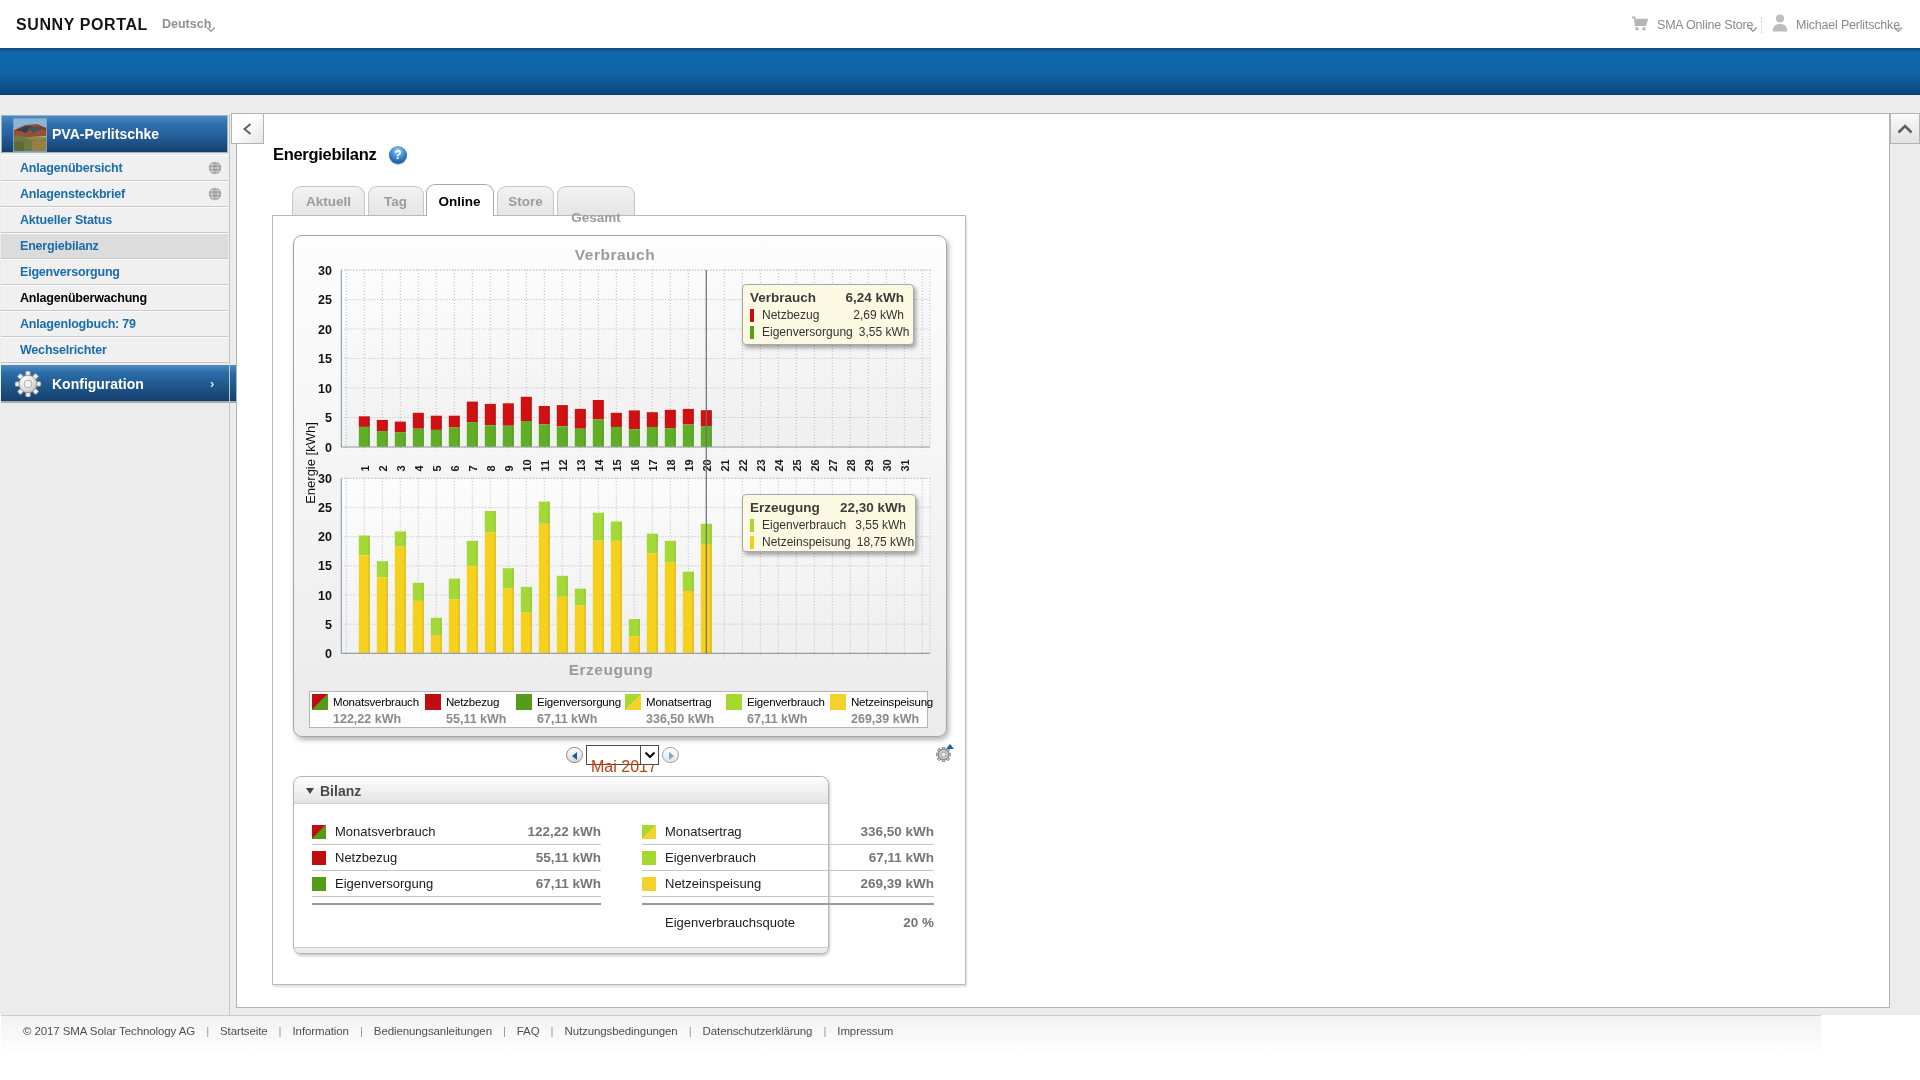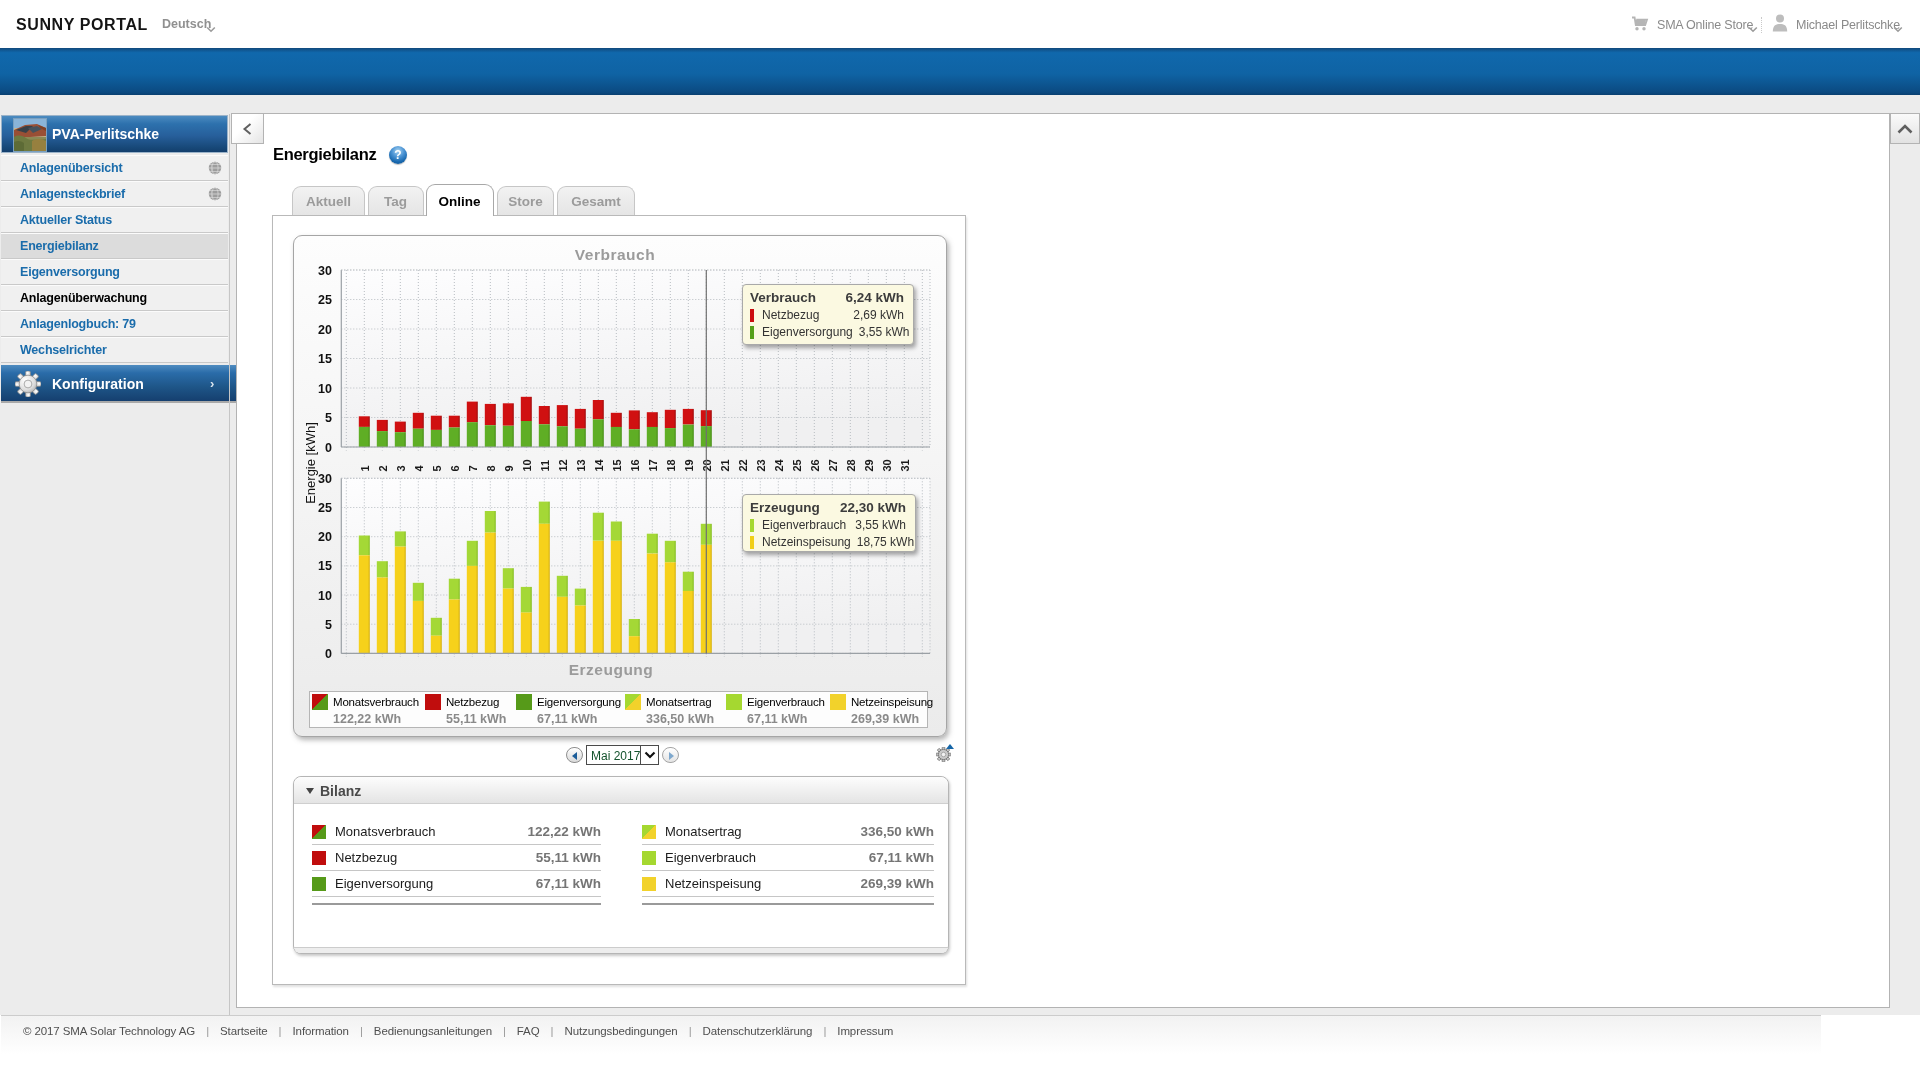--- a/index.html
+++ b/index.html
@@ -123,21 +123,21 @@
     <svg width="16" height="10" viewBox="0 0 16 10" style="position:absolute;left:6px;top:10px">
       <polyline points="1.5,8.5 8,2 14.5,8.5" fill="none" stroke="#5f5f5f" stroke-width="2.6"></polyline>
     </svg>
   </div>
 <div style="left:273px;top:145px;font-size:16.5px;font-weight:bold;letter-spacing:-0.3px;color:#000">Energiebilanz</div>
 <span style="position:absolute;left:389px;top:146px;width:18px;height:18px;border-radius:50%;background:radial-gradient(circle at 50% 28%,#a8d4f2 0%,#4c94d4 38%,#1a6ab0 68%,#0a4c8c 100%);box-shadow:0 1px 1px rgba(0,0,0,.25);color:#fff;font-size:12px;font-weight:bold;text-align:center;line-height:18px">?</span>
 <div style="left:292px;top:186px;width:73px;height:29px;background:linear-gradient(#f2f2f2,#e5e5e5);border:1px solid #c6c6c6;border-bottom:none;border-radius:9px 9px 0 0;z-index:2;text-align:center;font-size:13.5px;font-weight:bold;color:#9b9b9b;padding-top:7px">Aktuell</div>
 <div style="left:367.5px;top:186px;width:56px;height:29px;background:linear-gradient(#f2f2f2,#e5e5e5);border:1px solid #c6c6c6;border-bottom:none;border-radius:9px 9px 0 0;z-index:2;text-align:center;font-size:13.5px;font-weight:bold;color:#9b9b9b;padding-top:7px">Tag</div>
 <div style="left:425.5px;top:184px;width:68px;height:32px;background:#fff;border:1px solid #a8a8a8;border-bottom:none;border-radius:9px 9px 0 0;z-index:3;text-align:center;font-size:13.5px;font-weight:bold;color:#000;padding-top:9px">Online</div>
 <div style="left:497px;top:186px;width:57px;height:29px;background:linear-gradient(#f2f2f2,#e5e5e5);border:1px solid #c6c6c6;border-bottom:none;border-radius:9px 9px 0 0;z-index:2;text-align:center;font-size:13.5px;font-weight:bold;color:#9b9b9b;padding-top:7px">Store</div>
-<div style="left:557px;top:186px;width:78px;height:29px;background:linear-gradient(#f2f2f2,#e5e5e5);border:1px solid #c6c6c6;border-bottom:none;border-radius:9px 9px 0 0;z-index:2;text-align:center;font-size:13.5px;font-weight:bold;color:#9b9b9b;padding-top:7px">Gesamt</div>
+<div style="left:557px;top:186px;width:78px;height:29px;background:linear-gradient(#f2f2f2,#e5e5e5);border:1px solid #c6c6c6;border-bottom:none;border-radius:9px 9px 0 0;z-index:2;text-align:center;font-size:13.5px;font-weight:bold;color:#9b9b9b;padding-top:23px">Gesamt</div>
 <div style="left:272px;top:215px;width:694px;height:770px;background:#fff;border:1px solid #b9b9b9;box-shadow:1px 2px 2px rgba(0,0,0,0.12)"></div>
 <div style="left:293px;top:235px;width:654px;height:502px;background:linear-gradient(#fdfdfd,#ebebeb);border:1px solid #a5a5a5;border-radius:9px;box-shadow:2px 3px 5px rgba(110,110,110,0.5)"></div>
 <div style="left:293px;top:235px;width:654px;height:502px">
     <svg width="654" height="502" viewBox="0 0 654 502" style="position:absolute;left:0;top:0;font-family:'Liberation Sans',sans-serif">
 <defs>
 <linearGradient id="pg" x1="0" y1="0" x2="0.25" y2="1">
           <stop offset="0" stop-color="#fdfdfe"></stop>
           <stop offset="1" stop-color="#f0f0f1"></stop>
         </linearGradient>
 <linearGradient id="rg" x1="0" y1="0" x2="1" y2="0">
@@ -520,21 +520,21 @@
     <div style="display:flex;align-items:center">
       <span style="width:16px;height:16px;background:#f2d22b;margin-right:5px"></span>
       <span style="font-size:11.5px;letter-spacing:-0.2px;color:#000;white-space:nowrap">Netzeinspeisung</span>
     </div>
     <div style="margin-left:21px;margin-top:2px;font-size:12.5px;font-weight:bold;color:#8a8a8a;white-space:nowrap">269,39 kWh</div>
   </div>
 <div style="left:566px;top:747px;width:17px;height:16px;border:1px solid #8f8f8f;border-radius:8px;background:linear-gradient(#fff,#d9d9d9)">
     <span class="abs" style="left:5px;top:4px;width:0;height:0;border-top:4px solid transparent;border-bottom:4px solid transparent;border-right:5px solid #1c5d99"></span>
   </div>
 <div style="left:586px;top:745px;width:73px;height:20px;border:1px solid #4a4a4a;background:#fff">
-    <span class="abs" style="left:4px;top:3px;font-size:12px;color:#14532d;white-space:nowrap">Mai 2017</span>
+    <span class="abs" style="left:4px;top:12px;font-size:16px;color:#c2410c;white-space:nowrap">Mai 2017</span>
     <span class="abs" style="left:53px;top:0;width:18px;height:18px;border-left:1px solid #4a4a4a;background:#fff">
       <svg width="12" height="8" viewBox="0 0 12 8" style="position:absolute;left:3px;top:5px">
         <polyline points="1.5,1.5 6,6 10.5,1.5" fill="none" stroke="#111" stroke-width="2.2"></polyline>
       </svg>
     </span>
   </div>
 <div style="left:662px;top:747px;width:17px;height:16px;border:1px solid #a5a5a5;border-radius:8px;background:linear-gradient(#fff,#e4e4e4)">
     <span class="abs" style="left:6px;top:4px;width:0;height:0;border-top:4px solid transparent;border-bottom:4px solid transparent;border-left:5px solid #7fa8cd"></span>
   </div>
 <div style="left:936px;top:747px"><svg width="15" height="15" viewBox="0 0 15 15" style="">
@@ -543,21 +543,21 @@
       <rect x="6.15" y="0.0" width="2.6999999999999997" height="3.9000000000000004" rx="0.75" fill="#c9c9c9" stroke="#6e6e6e" stroke-width="0.8" transform="rotate(90 7.5 7.5)"></rect>
       <rect x="6.15" y="0.0" width="2.6999999999999997" height="3.9000000000000004" rx="0.75" fill="#c9c9c9" stroke="#6e6e6e" stroke-width="0.8" transform="rotate(135 7.5 7.5)"></rect>
       <rect x="6.15" y="0.0" width="2.6999999999999997" height="3.9000000000000004" rx="0.75" fill="#c9c9c9" stroke="#6e6e6e" stroke-width="0.8" transform="rotate(180 7.5 7.5)"></rect>
       <rect x="6.15" y="0.0" width="2.6999999999999997" height="3.9000000000000004" rx="0.75" fill="#c9c9c9" stroke="#6e6e6e" stroke-width="0.8" transform="rotate(225 7.5 7.5)"></rect>
       <rect x="6.15" y="0.0" width="2.6999999999999997" height="3.9000000000000004" rx="0.75" fill="#c9c9c9" stroke="#6e6e6e" stroke-width="0.8" transform="rotate(270 7.5 7.5)"></rect>
       <rect x="6.15" y="0.0" width="2.6999999999999997" height="3.9000000000000004" rx="0.75" fill="#c9c9c9" stroke="#6e6e6e" stroke-width="0.8" transform="rotate(315 7.5 7.5)"></rect>
       <circle cx="7.5" cy="7.5" r="5.1000000000000005" fill="#c9c9c9" stroke="#6e6e6e" stroke-width="0.8"></circle>
       <circle cx="7.5" cy="7.5" r="2.25" fill="#f2f2f2" stroke="#9a9a9a" stroke-width="0.8"></circle>
     </svg></div>
 <div style="left:946px;top:744px;width:0;height:0;border-left:4px solid transparent;border-right:4px solid transparent;border-bottom:5.5px solid #1565a7;z-index:6"></div>
-<div style="left:293px;top:776px;width:656px;height:178px;background:#fff;border:1px solid #b5b5b5;border-radius:8px;box-shadow:1px 2px 3px rgba(0,0,0,0.22)">
+<div style="left:293px;top:776px;width:536px;height:178px;background:#fff;border:1px solid #b5b5b5;border-radius:8px;box-shadow:1px 2px 3px rgba(0,0,0,0.22)">
 <div class="abs" style="left:0;top:0;width:100%;height:27px;background:linear-gradient(#fdfdfd,#e4e4e4);border-bottom:1px solid #cfcfcf;border-radius:8px 8px 0 0">
       <span class="abs" style="left:12px;top:11px;width:0;height:0;border-left:4.5px solid transparent;border-right:4.5px solid transparent;border-top:6px solid #444"></span>
       <span class="abs" style="left:26px;top:6px;font-size:14px;font-weight:bold;color:#4a4a4a">Bilanz</span>
     </div>
 <div class="abs" style="left:0;bottom:0;width:100%;height:6px;background:#ededed;border-top:1px solid #ccc;border-radius:0 0 8px 8px"></div>
 <div class="abs" style="left:18px;top:42px;width:289px">
       <div style="display:flex;align-items:center;height:26px;border-bottom:1px solid #c6c6c6">
         <span style="width:14px;height:14px;background:linear-gradient(to bottom right,#c00d0d 49.5%,#569a19 50%);margin-right:9px"></span>
         <span style="font-size:13px;color:#1c1c1c;white-space:nowrap">Monatsverbrauch</span>
         <span style="margin-left:auto;font-size:13.5px;font-weight:bold;color:#757575;white-space:nowrap">122,22 kWh</span>
@@ -586,16 +586,21 @@
         <span style="font-size:13px;color:#1c1c1c;white-space:nowrap">Eigenverbrauch</span>
         <span style="margin-left:auto;font-size:13.5px;font-weight:bold;color:#757575;white-space:nowrap">67,11 kWh</span>
       </div>
       <div style="display:flex;align-items:center;height:26px;border-bottom:1px solid #c6c6c6">
         <span style="width:14px;height:14px;background:#f2d22b;margin-right:9px"></span>
         <span style="font-size:13px;color:#1c1c1c;white-space:nowrap">Netzeinspeisung</span>
         <span style="margin-left:auto;font-size:13.5px;font-weight:bold;color:#757575;white-space:nowrap">269,39 kWh</span>
       </div>
       <div style="height:6px"></div>
       <div style="border-top:2px solid #9a9a9a"></div>
+      <div style="display:flex;align-items:center;height:30px;padding-top:4px">
+        <span style="width:23px"></span>
+        <span style="font-size:13px;color:#1c1c1c;white-space:nowrap">Eigenverbrauchsquote</span>
+        <span style="margin-left:auto;font-size:13.5px;font-weight:bold;color:#757575;white-space:nowrap">20 %</span>
+      </div>
     </div>
 </div>
 <div style="left:1px;top:1015px;width:1820px;height:65px;border-top:1px solid #cccccc;background:linear-gradient(#f2f2f2,#ffffff 60%)">
 <div class="abs" style="left:22px;top:9px;font-size:11.5px;letter-spacing:-0.1px;color:#4f4f4f;white-space:nowrap"><span>© 2017 SMA Solar Technology AG</span><span style="margin:0 11px;color:#999">|</span><span>Startseite</span><span style="margin:0 11px;color:#999">|</span><span>Information</span><span style="margin:0 11px;color:#999">|</span><span>Bedienungsanleitungen</span><span style="margin:0 11px;color:#999">|</span><span>FAQ</span><span style="margin:0 11px;color:#999">|</span><span>Nutzungsbedingungen</span><span style="margin:0 11px;color:#999">|</span><span>Datenschutzerklärung</span><span style="margin:0 11px;color:#999">|</span><span>Impressum</span></div>
 </div>
 </body></html>

